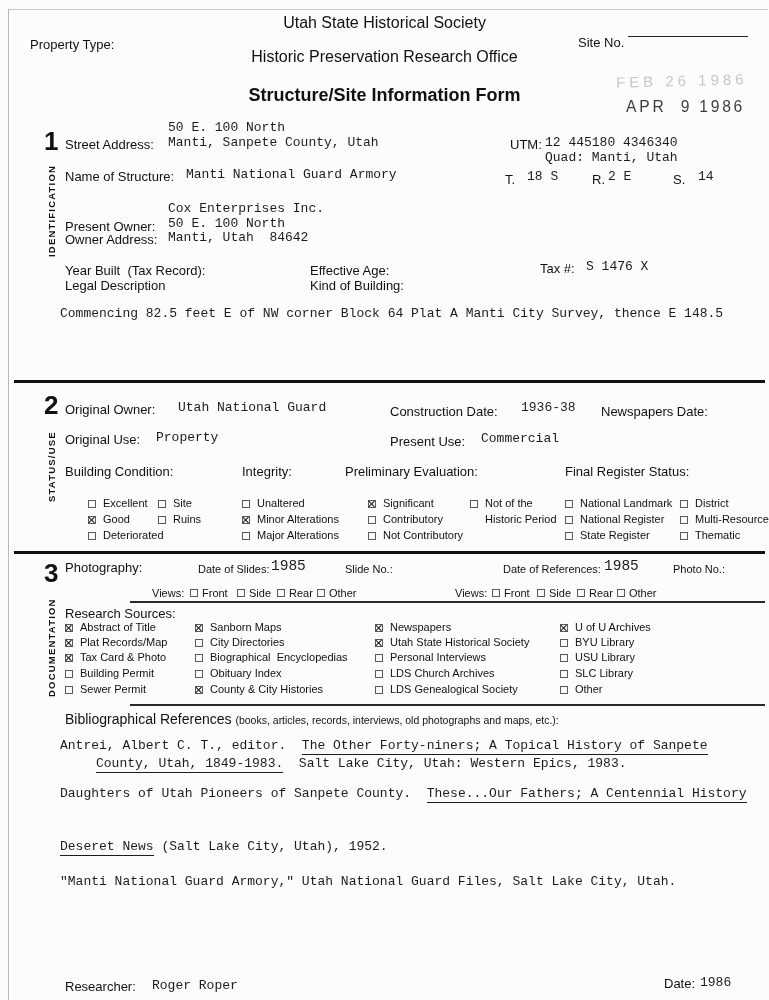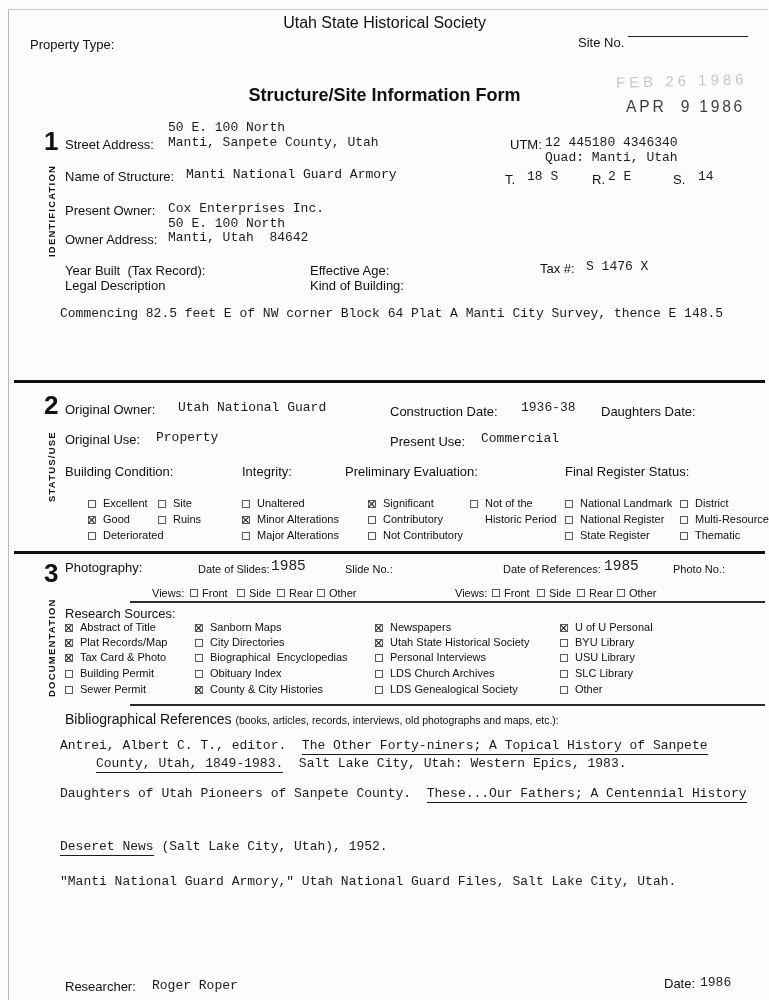--- a/index.html
+++ b/index.html
@@ -38,20 +38,21 @@
 <body>
 
 <div id="page">
   <div class="edge-t"></div>
   <div class="edge-l"></div>
 
   <div class="h-org" style="top:14px">Utah State Historical Society</div>
   <div class="lbl" style="left:30px; top:37px">Property Type:</div>
   <div class="lbl" style="left:578px; top:35px">Site No.</div>
   <div class="blank-line" style="left:628px; top:36px; width:120px"></div>
+  <div class="h-office" style="top:48px">Historic Preservation Research Office</div>
   <div class="h-title" style="top:85px">Structure/Site Information Form</div>
   <div class="stamp1">FEB 26 1986</div>
   <div class="stamp2">APR  9 1986</div>
 
   <div class="secnum" style="left:44px; top:126px">1</div>
   <div class="vlabel" style="left:46px; top:157px; height:100px">IDENTIFICATION</div>
 
   <div class="tw" style="left:168px; top:120px">50 E. 100 North</div>
   <div class="lbl" style="left:65px; top:137px">Street Address:</div>
   <div class="tw" style="left:168px; top:135px">Manti, Sanpete County, Utah</div>
@@ -63,21 +64,21 @@
   <div class="lbl" style="left:65px; top:169px">Name of Structure:</div>
   <div class="tw" style="left:186px; top:167px">Manti National Guard Armory</div>
 
   <div class="lbl" style="left:505px; top:172px">T.</div>
   <div class="tw" style="left:527px; top:169px">18 S</div>
   <div class="lbl" style="left:592px; top:172px">R.</div>
   <div class="tw" style="left:608px; top:169px">2 E</div>
   <div class="lbl" style="left:673px; top:172px">S.</div>
   <div class="tw" style="left:698px; top:169px">14</div>
 
-  <div class="lbl" style="left:65px; top:203px">Present Owner:</div>
+  <div class="lbl" style="left:65px; top:219px">Present Owner:</div>
   <div class="tw" style="left:168px; top:201px">Cox Enterprises Inc.</div>
   <div class="tw" style="left:168px; top:216px">50 E. 100 North</div>
   <div class="lbl" style="left:65px; top:232px">Owner Address:</div>
   <div class="tw" style="left:168px; top:230px">Manti, Utah  84642</div>
 
   <div class="lbl" style="left:65px; top:263px">Year Built  (Tax Record):</div>
   <div class="lbl" style="left:310px; top:263px">Effective Age:</div>
   <div class="lbl" style="left:540px; top:261px">Tax #:</div>
   <div class="tw" style="left:586px; top:259px">S 1476 X</div>
   <div class="lbl" style="left:65px; top:278px">Legal Description</div>
@@ -87,21 +88,21 @@
 
   <div class="divider" style="top:380px"></div>
 
   <div class="secnum" style="left:44px; top:390px">2</div>
   <div class="vlabel" style="left:46px; top:424px; height:78px">STATUS/USE</div>
 
   <div class="lbl" style="left:65px; top:402px">Original Owner:</div>
   <div class="tw" style="left:178px; top:400px">Utah National Guard</div>
   <div class="lbl" style="left:390px; top:404px">Construction Date:</div>
   <div class="tw" style="left:521px; top:400px">1936-38</div>
-  <div class="lbl" style="left:601px; top:404px">Daughters Date:</div>
+  <div class="lbl" style="left:601px; top:404px">Newspapers Date:</div>
 
   <div class="lbl" style="left:65px; top:432px">Original Use:</div>
   <div class="tw" style="left:156px; top:430px">Property</div>
   <div class="lbl" style="left:390px; top:434px">Present Use:</div>
   <div class="tw" style="left:481px; top:431px">Commercial</div>
 
   <div class="lbl" style="left:65px; top:464px">Building Condition:</div>
   <div class="lbl" style="left:242px; top:464px">Integrity:</div>
   <div class="lbl" style="left:345px; top:464px">Preliminary Evaluation:</div>
   <div class="lbl" style="left:565px; top:464px">Final Register Status:</div>
@@ -214,21 +215,21 @@
   <span class="cb checked" style="left:375px; top:639px"></span>
   <span class="cbl" style="left:390px; top:636px">Utah State Historical Society</span>
   <span class="cb" style="left:375px; top:654px"></span>
   <span class="cbl" style="left:390px; top:651px">Personal Interviews</span>
   <span class="cb" style="left:375px; top:670px"></span>
   <span class="cbl" style="left:390px; top:667px">LDS Church Archives</span>
   <span class="cb" style="left:375px; top:686px"></span>
   <span class="cbl" style="left:390px; top:683px">LDS Genealogical Society</span>
 
   <span class="cb checked" style="left:560px; top:624px"></span>
-  <span class="cbl" style="left:575px; top:621px">U of U Personal</span>
+  <span class="cbl" style="left:575px; top:621px">U of U Archives</span>
   <span class="cb" style="left:560px; top:639px"></span>
   <span class="cbl" style="left:575px; top:636px">BYU Library</span>
   <span class="cb" style="left:560px; top:654px"></span>
   <span class="cbl" style="left:575px; top:651px">USU Library</span>
   <span class="cb" style="left:560px; top:670px"></span>
   <span class="cbl" style="left:575px; top:667px">SLC Library</span>
   <span class="cb" style="left:560px; top:686px"></span>
   <span class="cbl" style="left:575px; top:683px">Other</span>
 
   <div class="hline" style="left:130px; top:704px; width:635px"></div>

